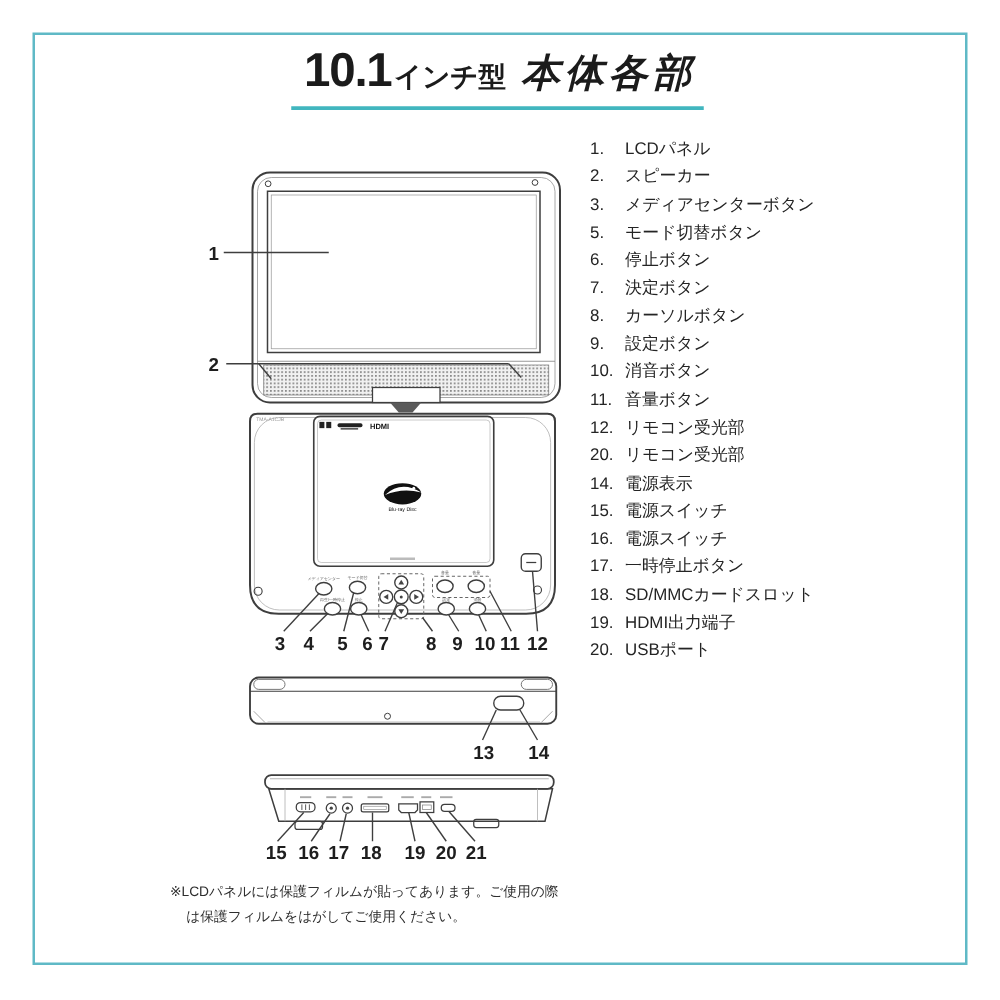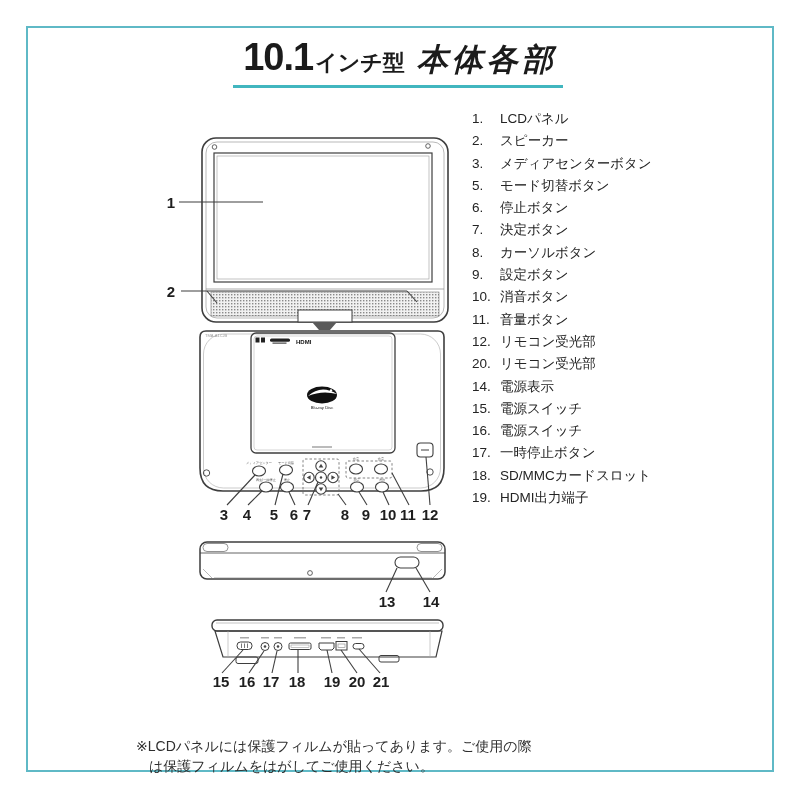--- a/index.html
+++ b/index.html
@@ -12,21 +12,21 @@
   .t-main{font-size:31px;font-weight:bold;letter-spacing:4px;color:#1b1b1b;margin-left:12px;font-style:italic;}
   .title-underline{position:absolute;left:233px;top:85px;width:330px;height:3px;background:#41b6bf;}
   .parts-list{position:absolute;left:472px;top:108px;margin:0;padding:0;list-style:none;}
   .part-item{font-size:13.5px;line-height:22.3px;white-space:nowrap;color:#242424;}
   .part-item .num{display:inline-block;width:26px;}
   .part-item .label{margin-left:2px;}
   .diagram-svg{position:absolute;left:0;top:0;}
   .diagram-svg text{font-family:"Liberation Sans","DejaVu Sans",sans-serif;}
   .cn{font-size:15px;font-weight:bold;fill:#1e1e1e;text-anchor:middle;}
   .microtext{font-size:3.2px;fill:#555;text-anchor:middle;}
-  .footnote{position:absolute;left:136px;top:704px;font-size:14px;line-height:20px;color:#2e2e2e;margin-top:32px;}
+  .footnote{position:absolute;left:136px;top:704px;font-size:11px;line-height:20px;color:#2e2e2e;}
   .fn2{margin-left:13px;}
 </style>
 </head>
 <body>
 
 <div class="page">
   <div class="page-border" style="border-color: rgb(95, 185, 198);"></div>
 
   <div class="title">
     <span class="t-size">10.1</span>
@@ -102,20 +102,23 @@
     </li>
 
     <li class="part-item">
       <span class="num">18.</span><span class="label">SD/MMCカードスロット</span>
     </li>
 
     <li class="part-item">
       <span class="num">19.</span><span class="label">HDMI出力端子</span>
     </li>
 
+    <li class="part-item">
+      <span class="num">20.</span><span class="label">USBポート</span>
+    </li>
 
   </ol>
 
   <svg class="diagram-svg" width="800" height="800" viewBox="0 0 800 800">
     <defs>
       <pattern id="mesh" width="3" height="3" patternUnits="userSpaceOnUse">
         <rect width="3" height="3" fill="#f1f1f1"></rect>
         <rect width="1.4" height="1.4" fill="#898989"></rect>
       </pattern>
     </defs>

